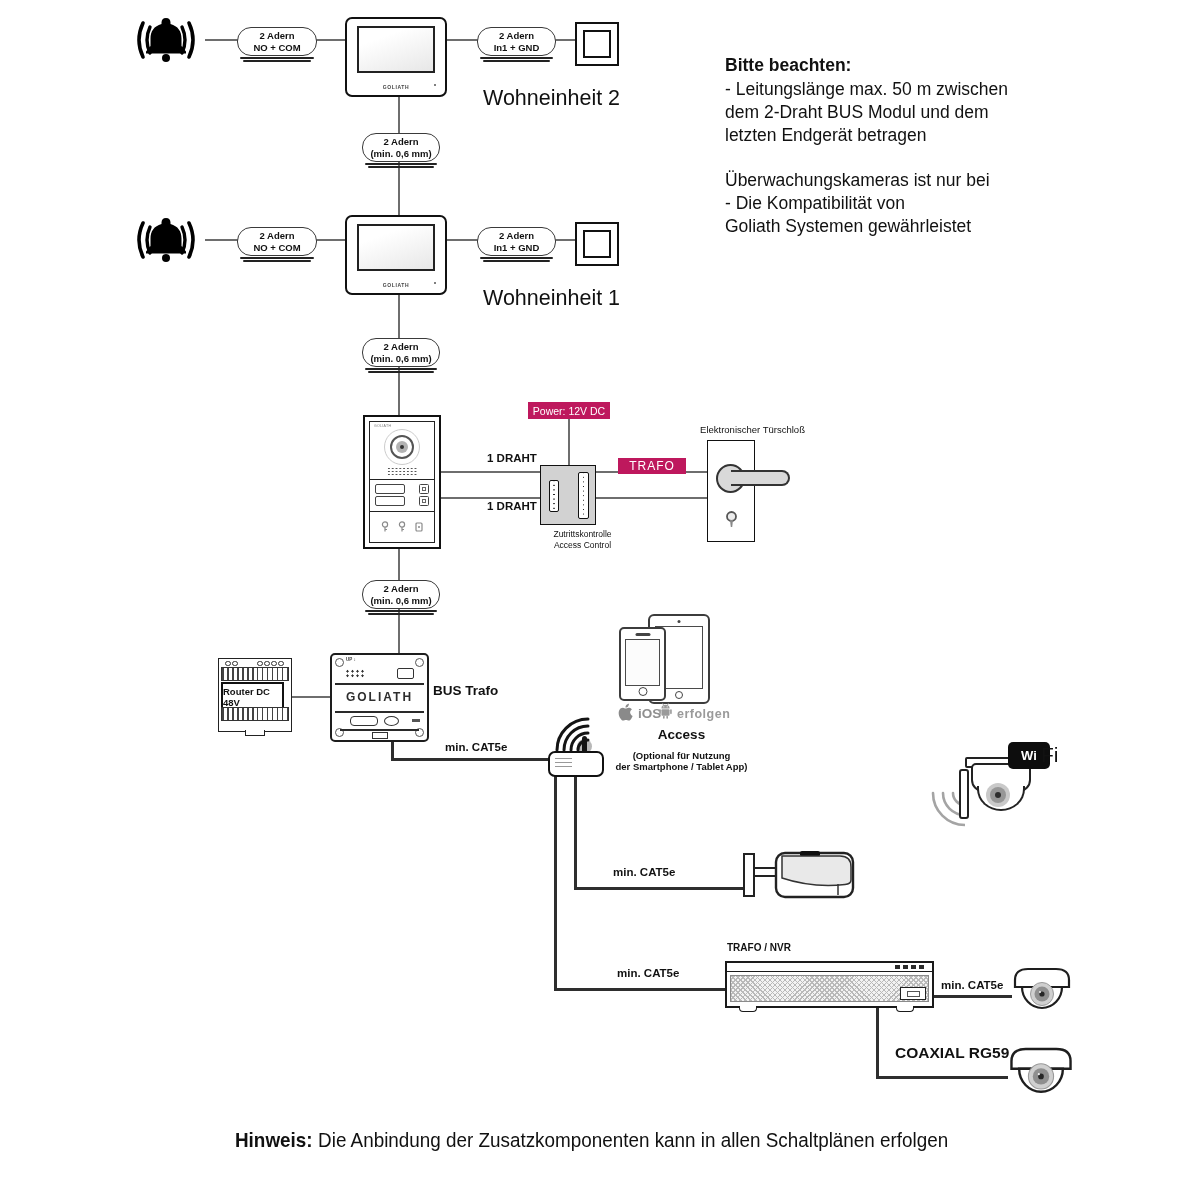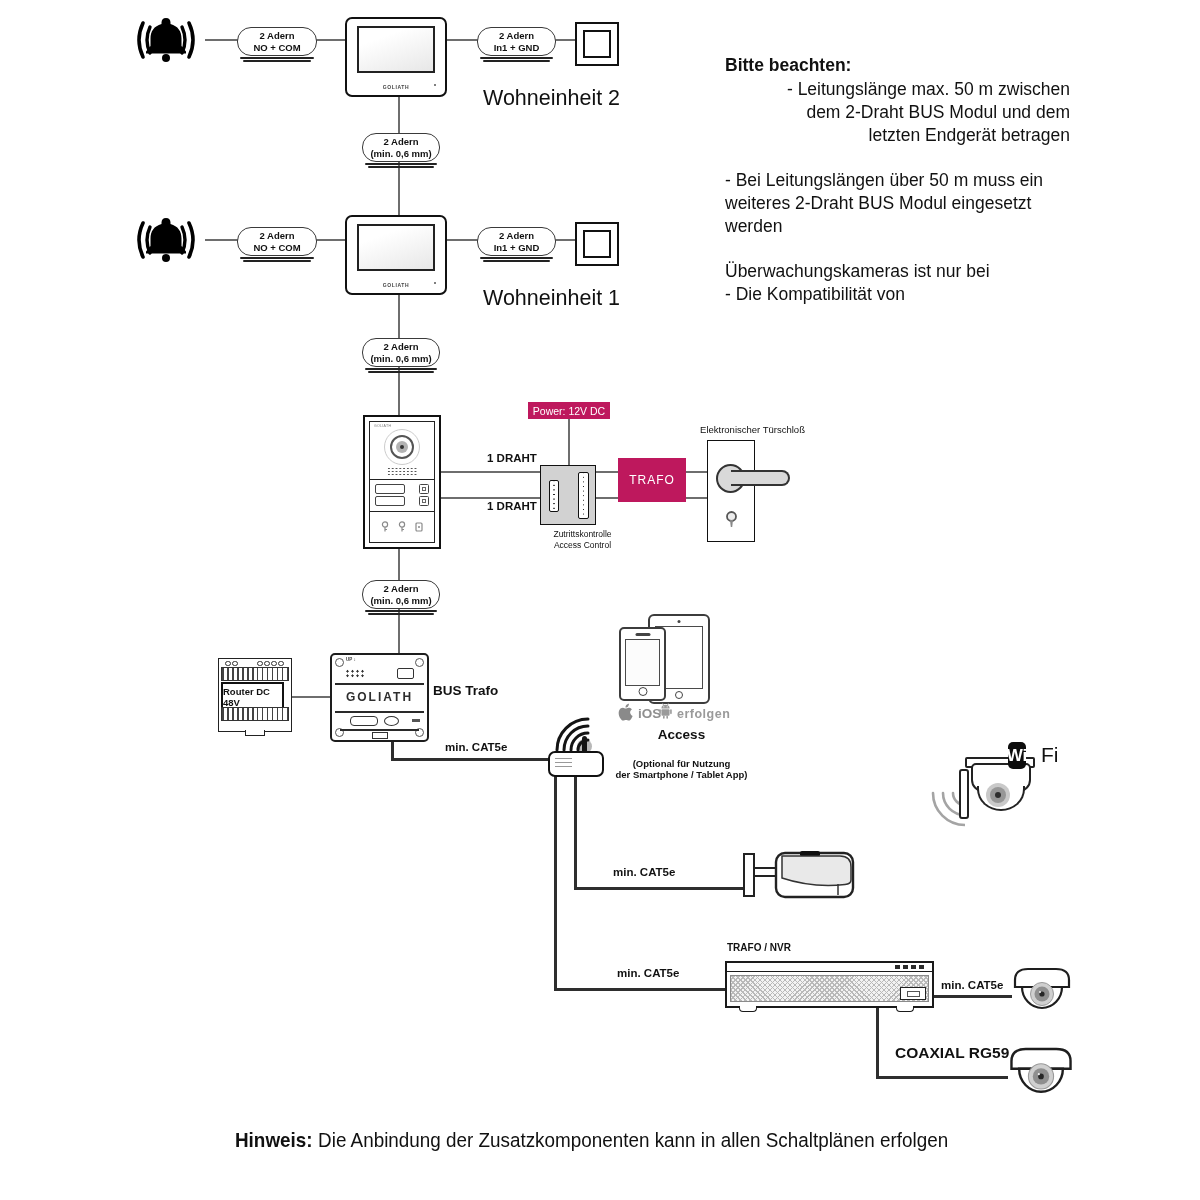--- a/index.html
+++ b/index.html
@@ -104,21 +104,21 @@
      background:repeating-linear-gradient(45deg,#b9b9b9 0 1px,transparent 1px 3.5px),
                 repeating-linear-gradient(-45deg,#b9b9b9 0 1px,transparent 1px 3.5px),#f3f3f3;}
   .nvr-slot{position:absolute;right:6px;bottom:6px;width:24px;height:11px;border:1.5px solid #222;background:#fff;display:flex;align-items:center;justify-content:center;z-index:2;}
   .nvr-slot i{width:11px;height:4px;border:1px solid #555;}
   .nvr-foot{position:absolute;bottom:-6px;width:16px;height:5px;background:#fff;border:1.5px solid #1a1a1a;border-top:none;border-radius:0 0 4px 4px;}
   
   .lbl{position:absolute;font-weight:700;z-index:3;}
   .notes{position:absolute;left:725px;top:54px;width:345px;font-size:17.5px;line-height:23px;z-index:3;}
   .notes .nt{font-weight:700;}
   .notes .np{margin-top:22px;}
-  .notes .np.first{margin-top:1px;text-align:right;}
+  .notes .np.first{margin-top:1px;}
   .footer{position:absolute;left:235px;top:1128px;font-size:20.5px;transform:scaleX(.92);transform-origin:left center;white-space:nowrap;z-index:3;}
   .footer span{margin-left:6px;}
   .cap{position:absolute;text-align:center;z-index:3;padding-left:15px;}
 </style>
 </head>
 <body>
 
 <div class="stage">
 
   <div class="wire h" style="left:205px;top:39px;width:140px"></div>
@@ -260,21 +260,21 @@
 
   <div class="ac" style="left:540px;top:465px;width:54px;height:58px">
     <div class="strip" style="left:8px;top:14px;width:8px;height:30px"></div>
     <div class="strip" style="left:37px;top:6px;width:9px;height:45px"></div>
   </div>
   <div class="cap" style="left:505px;top:529px;width:125px;font-size:8.5px;line-height:10.5px">
     <div>Zutrittskontrolle</div>
     <div>Access Control</div>
   </div>
 
-  <div class="blackbox" style="left:618px;top:458px;width:68px;height:44px;font-size:12px;letter-spacing:1px">TRAFO</div>
+  <div class="blackbox" style="left:618px;top:458px;width:68px;height:16px;font-size:12px;letter-spacing:1px">TRAFO</div>
 
   <div class="cap" style="left:685px;top:424px;width:105px;font-size:9.5px">Elektronischer Türschloß</div>
   <div class="plate" style="left:707px;top:440px;width:46px;height:100px"></div>
   <div class="handle-c" style="left:716px;top:464px"></div>
   <div class="handle-b" style="left:731px;top:470px;width:57px"></div>
   <svg class="abs" style="left:725px;top:511px;z-index:3" width="13" height="19" viewBox="0 0 13 19">
     <circle cx="6.5" cy="5.5" r="4.5" fill="#ececec" stroke="#555" stroke-width="1.8"></circle>
     <path d="M5 9 L8 9 L7.2 16 L5.8 16 Z" fill="#888"></path>
   </svg>
 
@@ -352,37 +352,37 @@
       <circle cx="14.7" cy="6.8" r=".9" fill="#fff"></circle>
     <rect x="5.5" y="10.5" width="13" height="10.5" rx="1.6" fill="#9a9a9a"></rect>
     <rect x="2" y="10.5" width="2.6" height="8" rx="1.3" fill="#9a9a9a"></rect>
     <rect x="19.4" y="10.5" width="2.6" height="8" rx="1.3" fill="#9a9a9a"></rect>
     <rect x="8" y="21" width="2.6" height="5" rx="1.3" fill="#9a9a9a"></rect>
     <rect x="13.4" y="21" width="2.6" height="5" rx="1.3" fill="#9a9a9a"></rect>
   </svg>
   <div class="oslabel" style="left:677px;top:707px;font-size:12.5px;font-weight:700;letter-spacing:.5px;color:#9a9a9a">erfolgen</div>
   <div class="cap" style="left:585px;top:727px;width:163px;z-index:3">
     <div class="lbl" style="position:static;font-size:13.5px">Access</div>
-    <div style="font-size:9.5px;font-weight:700;line-height:11px;margin-top:16px">(Optional für Nutzung</div>
+    <div style="font-size:9.5px;font-weight:700;line-height:11px;margin-top:8px">(Optional für Nutzung</div>
     <div style="font-size:9.5px;font-weight:700;line-height:11px">der Smartphone / Tablet App)</div>
   </div>
 
   <svg class="abs" style="left:925px;top:791px;z-index:2" width="40" height="40" viewBox="0 0 40 40">
     <path d="M40 12 A12 12 0 0 1 28 0" fill="none" stroke="#a4a4a4" stroke-width="2.6" stroke-linecap="round" transform="translate(0,2)"></path>
     <path d="M40 22 A22 22 0 0 1 18 0" fill="none" stroke="#a4a4a4" stroke-width="2.6" stroke-linecap="round" transform="translate(0,2)"></path>
     <path d="M40 32 A32 32 0 0 1 8 0" fill="none" stroke="#a4a4a4" stroke-width="2.6" stroke-linecap="round" transform="translate(0,2)"></path>
   </svg>
   <div class="wplate" style="left:959px;top:769px;width:6px;height:46px;border-radius:3px"></div>
   <div class="wplate" style="left:965px;top:757px;width:66px;height:7px"></div>
   <div class="wcap" style="left:971px;top:763px;width:56px;height:25px"></div>
   <div class="wbowl" style="left:977px;top:786px;width:44px;height:23px"></div>
   <div class="lensring" style="left:986px;top:783px;width:24px;height:24px;background:#c9c9c9"></div>
   <div class="lensring" style="left:990px;top:787px;width:16px;height:16px;background:#969696"></div>
   <div class="lensring" style="left:995px;top:792px;width:6px;height:6px;background:#2e2e2e"></div>
-  <div class="wifibadge" style="left:1008px;top:742px;width:18px;height:27px;font-size:17px">Wi</div>
+  <div class="wifibadge" style="left:1008px;top:742px;width:42px;height:27px;font-size:13px">Wi</div>
   <div class="abs" style="left:1041px;top:743px;font-size:21px;font-weight:500;color:#111;z-index:4">Fi</div>
 
   <div class="lbl" style="left:613px;top:866px;font-size:11.5px">min. CAT5e</div>
   <svg class="abs" style="left:742px;top:851px;z-index:2" width="115" height="50" viewBox="0 0 115 50">
     <rect x="2" y="3" width="10" height="42" fill="#fff" stroke="#222" stroke-width="2"></rect>
     <rect x="12" y="17" width="22" height="8" fill="#fff" stroke="#222" stroke-width="2"></rect>
     <rect x="34" y="2" width="77" height="44" rx="9" fill="#fff" stroke="#222" stroke-width="2.4"></rect>
     <rect x="58" y="0" width="20" height="5.5" rx="2" fill="#111"></rect>
     <path d="M40,5 L98,5 Q109,5 109,16 L109,29 Q109,33 103,33.5 Q70,37 40,27 Z" fill="#e9e9e9" stroke="#333" stroke-width="1.5"></path>
     <path d="M96,33 L96,44" stroke="#333" stroke-width="1.5"></path>
@@ -425,27 +425,23 @@
   </svg>
 
   <div class="notes">
     <div class="nt">Bitte beachten:</div>
     <div class="np first">
       <div>- Leitungslänge max. 50 m zwischen</div>
       <div>dem 2-Draht BUS Modul und dem</div>
       <div>letzten Endgerät betragen</div>
     </div>
     <div class="np">
-      <div>- Bei Leitungslängen über 50 m muss ein</div>
-      <div>weiteres 2-Draht BUS Modul eingesetzt</div>
-      <div>werden</div>
-    </div>
-    <div class="np">
       <div>Überwachungskameras ist nur bei</div>
       <div>- Die Kompatibilität von</div>
+      <div>Goliath Systemen gewährleistet</div>
     </div>
   </div>
 
   <div class="footer">
     <b>Hinweis:</b><span>Die Anbindung der Zusatzkomponenten kann in allen Schaltplänen erfolgen</span>
   </div>
 
 </div>
 
 </body></html>

